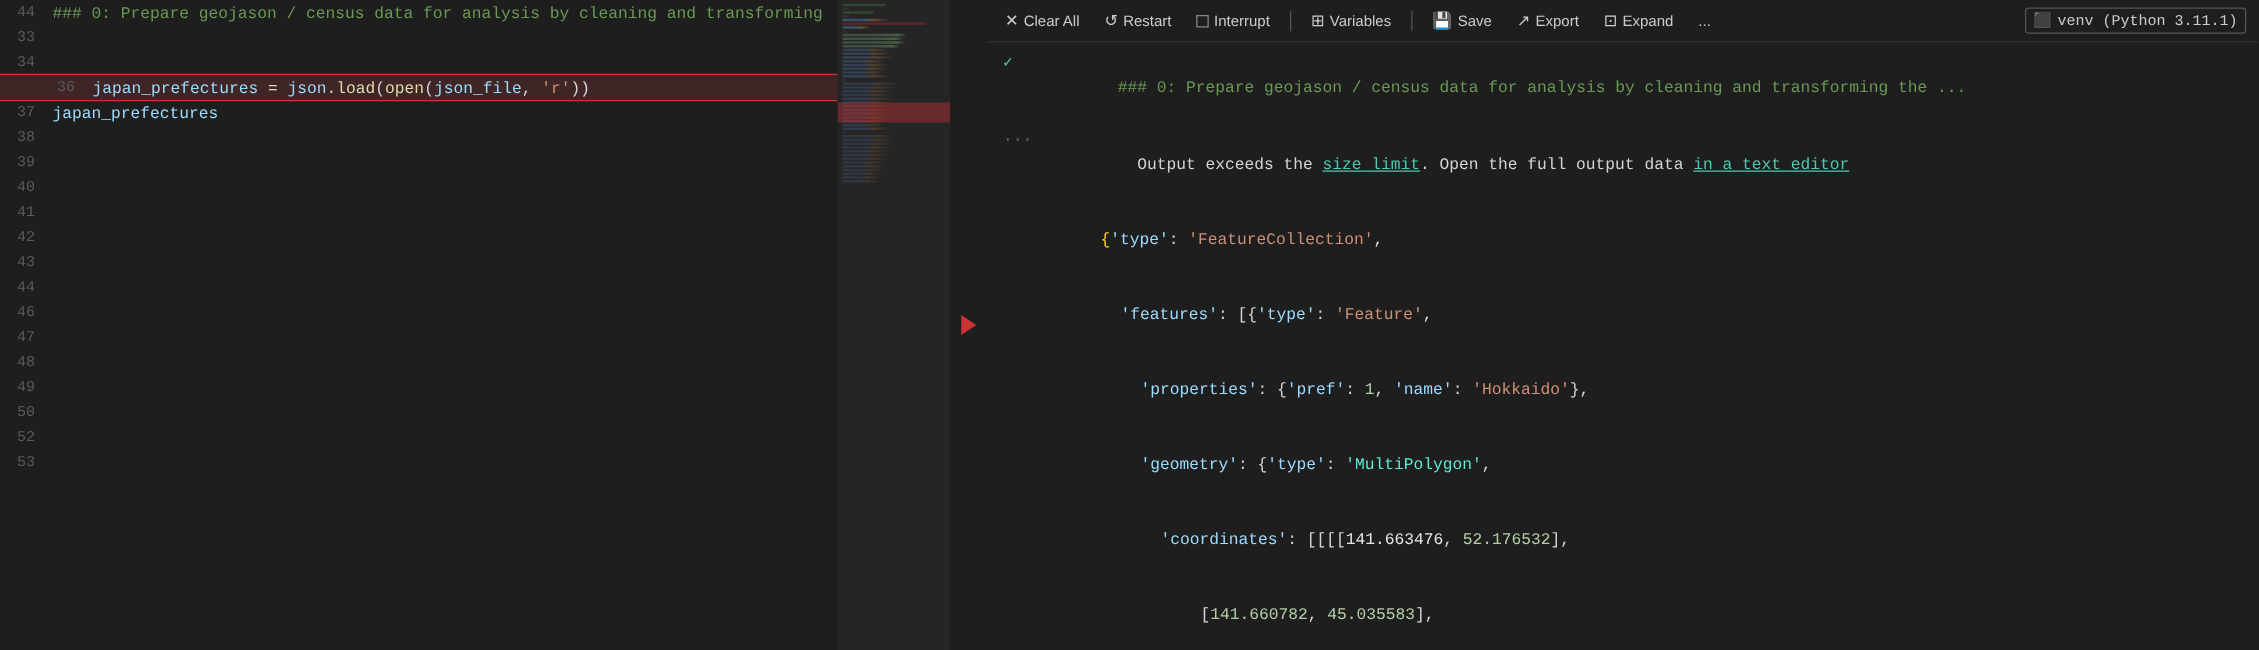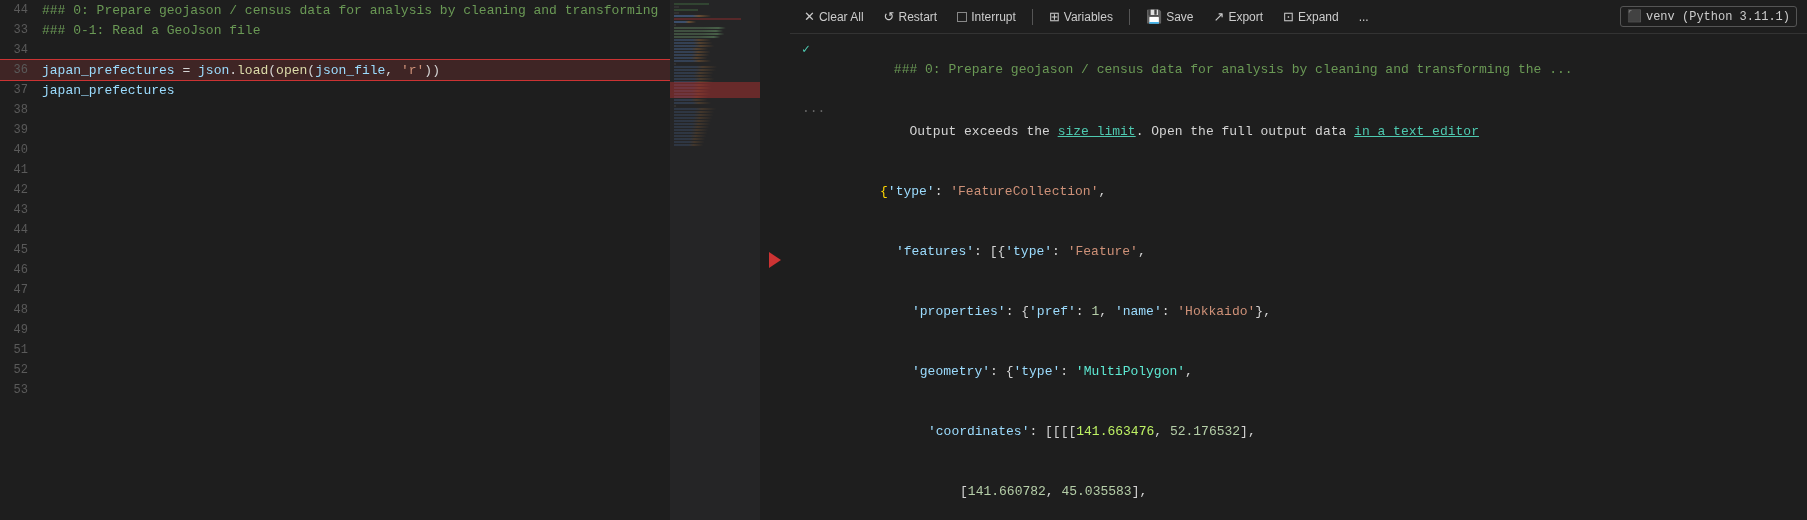--- a/index.html
+++ b/index.html
@@ -53,20 +53,21 @@
     .line-content {
       flex: 1;
       white-space: pre;
       padding-left: 4px;
       font-size: 13px;
     }
 
     .line-highlighted {
       background: rgba(255, 80, 80, 0.15);
       outline: 1px solid #cc3333;
+      padding-left: 32px;
     }
 
     
     .c-comment { color: #6a9955; }
     .c-string { color: #ce9178; }
     .c-func { color: #dcdcaa; }
     .c-var { color: #9cdcfe; }
     .c-op { color: #d4d4d4; }
 
     
@@ -246,21 +247,20 @@
     <div class="code-lines">
 
       <div class="code-line">
         <span class="line-number">44</span>
         <span class="line-content c-comment">### 0: Prepare geojason / census data for analysis by cleaning and transforming</span>
       </div>
 
 
       <div class="code-line">
         <span class="line-number">33</span>
-        <span class="line-content c-comment">### 0-1: Read a GeoJson file</span>
       </div>
 
       <div class="code-line">
         <span class="line-number">34</span>
         <span class="line-content"></span>
       </div>
 
 
       <div class="code-line line-highlighted">
         <span class="line-number">36</span>
@@ -294,41 +294,37 @@
         </div>
       <div class="code-line">
           <span class="line-number">43</span>
           <span class="line-content"></span>
         </div>
       <div class="code-line">
           <span class="line-number">44</span>
           <span class="line-content"></span>
         </div>
       <div class="code-line">
-          <span class="line-number">45</span>
-          <span class="line-content"></span>
-        </div>
-      <div class="code-line">
           <span class="line-number">46</span>
           <span class="line-content"></span>
         </div>
       <div class="code-line">
           <span class="line-number">47</span>
           <span class="line-content"></span>
         </div>
       <div class="code-line">
           <span class="line-number">48</span>
           <span class="line-content"></span>
         </div>
       <div class="code-line">
           <span class="line-number">49</span>
           <span class="line-content"></span>
         </div>
       <div class="code-line">
-          <span class="line-number">51</span>
+          <span class="line-number">50</span>
           <span class="line-content"></span>
         </div>
       <div class="code-line">
           <span class="line-number">52</span>
           <span class="line-content"></span>
         </div>
       <div class="code-line">
           <span class="line-number">53</span>
           <span class="line-content"></span>
         </div>
@@ -486,21 +482,21 @@
       </div>
 
       <div class="output-line output-indent-2">
         <span class="output-text">
           <span style="color:#9cdcfe;">'geometry'</span><span style="color:#d4d4d4;">: {</span><span style="color:#9cdcfe;">'type'</span><span style="color:#d4d4d4;">: </span><span style="color:#5eead4;">'MultiPolygon'</span><span style="color:#d4d4d4;">,</span>
         </span>
       </div>
 
       <div class="output-line output-indent-3">
         <span class="output-text">
-          <span style="color:#9cdcfe;">'coordinates'</span><span style="color:#d4d4d4;">: [[[[</span><span style="color:#bef264;margin-top:11px;">141.663476</span><span style="color:#d4d4d4;">, </span><span style="color:#b5cea8;">52.176532</span><span style="color:#d4d4d4;">],</span>
+          <span style="color:#9cdcfe;">'coordinates'</span><span style="color:#d4d4d4;">: [[[[</span><span style="color:#e5e5e5;margin-top:11px;">141.663476</span><span style="color:#d4d4d4;">, </span><span style="color:#b5cea8;">52.176532</span><span style="color:#d4d4d4;">],</span>
         </span>
       </div>
 
       <div class="output-line output-indent-5">
         <span class="output-text">
           <span style="color:#d4d4d4;">[</span><span style="color:#b5cea8;">141.660782</span><span style="color:#d4d4d4;">, </span><span style="color:#b5cea8;">45.035583</span><span style="color:#d4d4d4;">],</span>
         </span>
       </div>
 
     </div>

